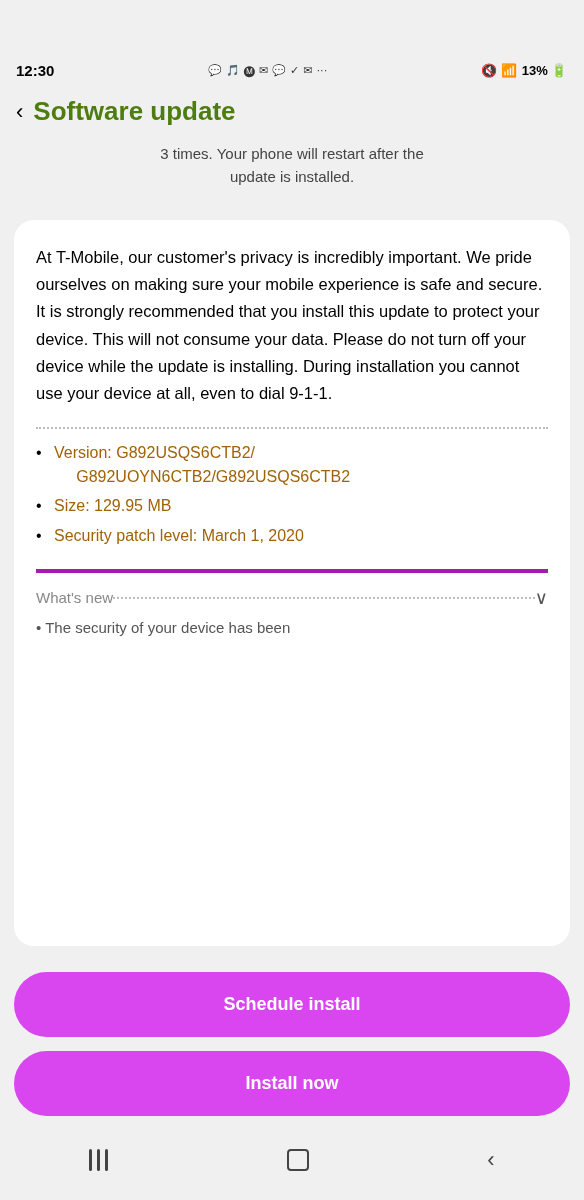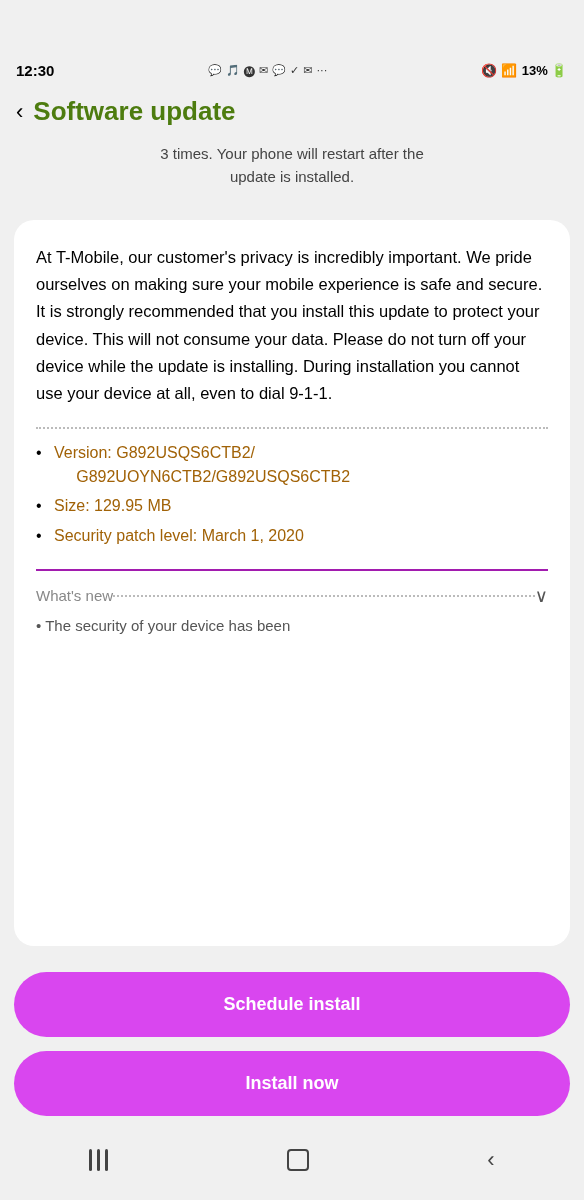--- a/index.html
+++ b/index.html
@@ -145,21 +145,21 @@
       left: 0;
       color: #000;
     }
 
     .info-list li.version-item {
       line-height: 1.5;
     }
 
     
     .whats-new-section {
-      border-top: 2px solid #a21caf;
+      border-top: 4px solid #a21caf;
       padding-top: 14px;
     }
 
     .whats-new-header {
       display: flex;
       align-items: center;
       margin-bottom: 10px;
     }
 
     .preview-text {

